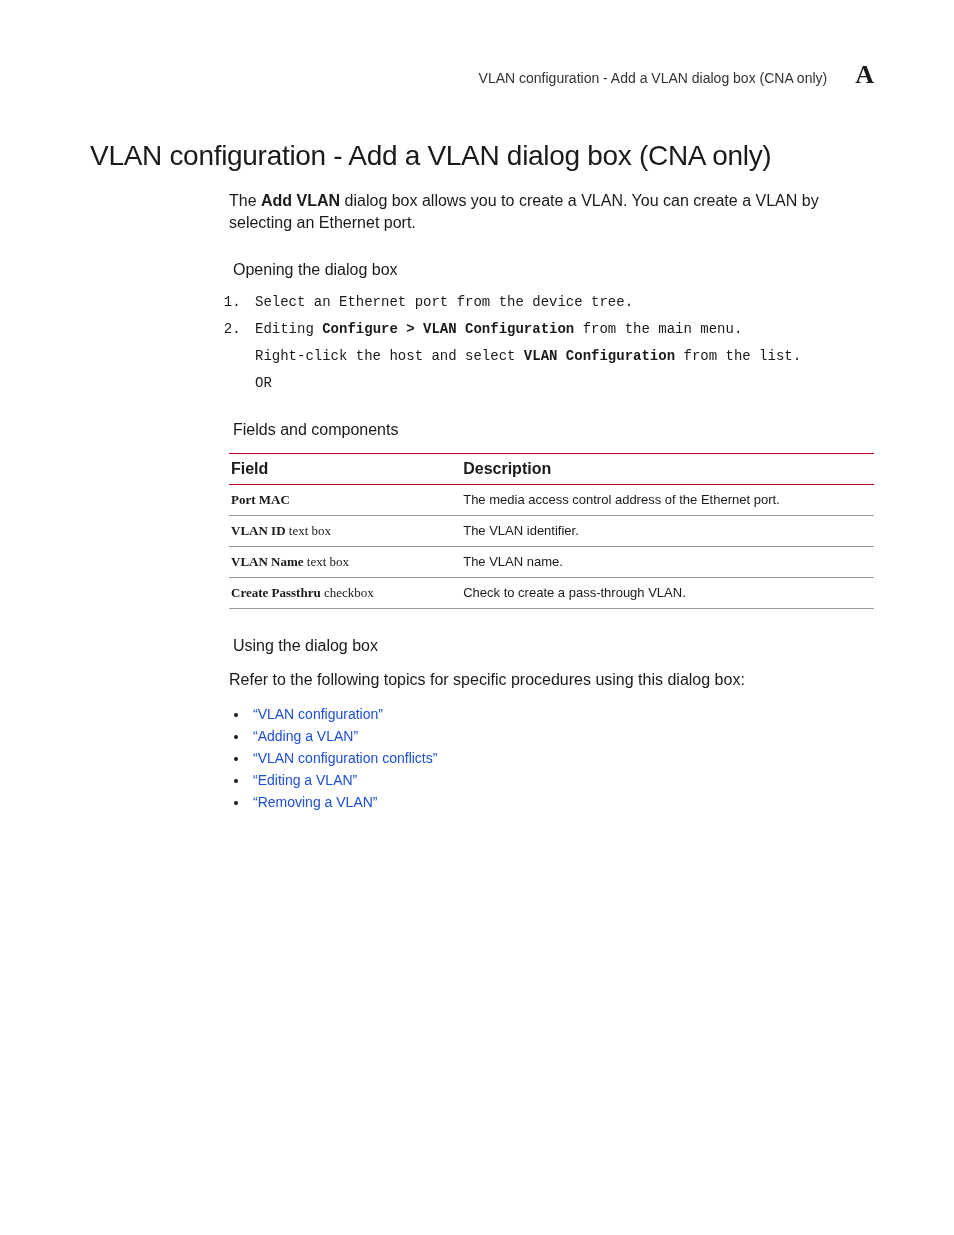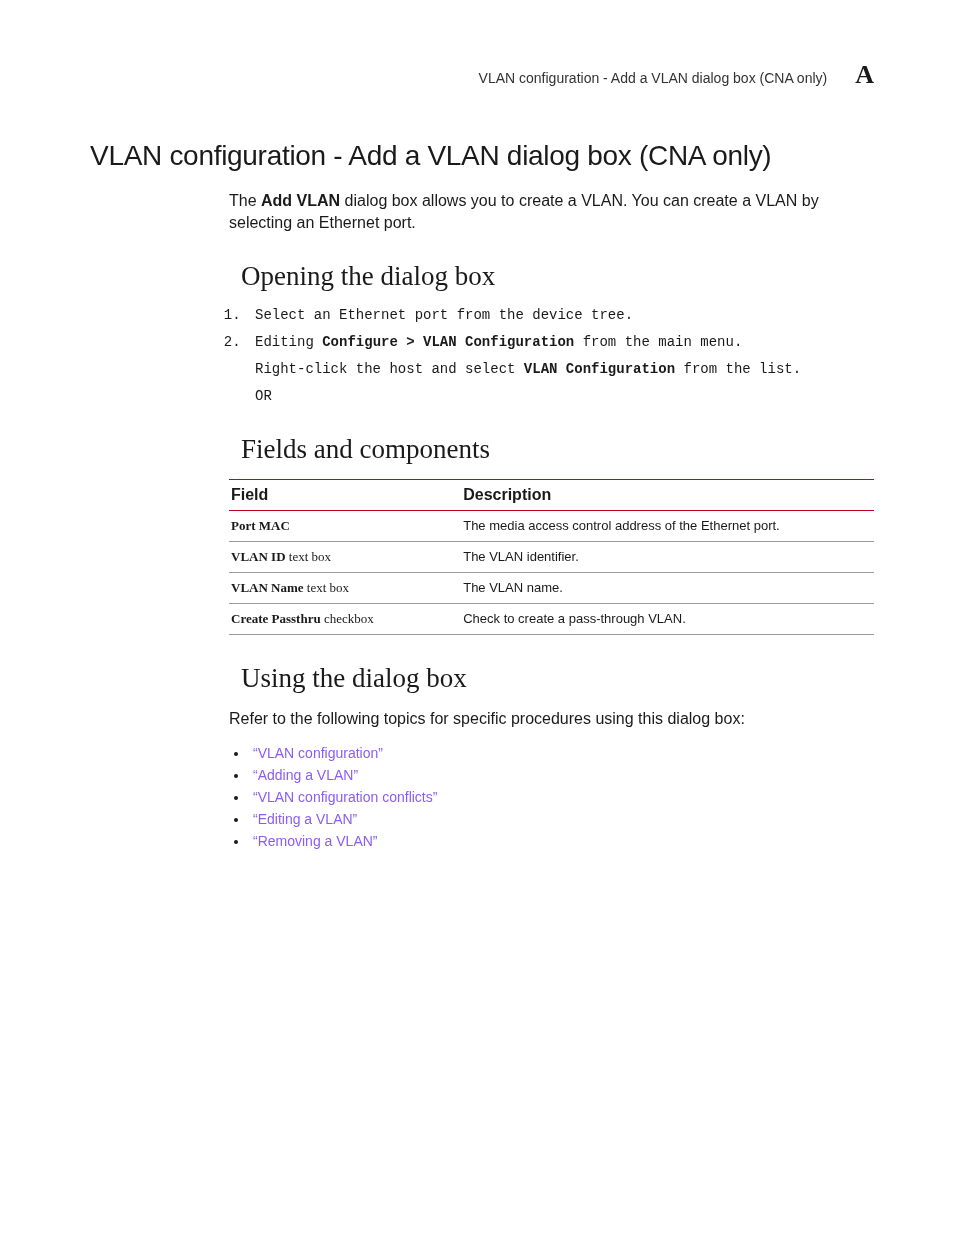--- a/index.html
+++ b/index.html
@@ -39,24 +39,24 @@
   .content {
     margin-left: 139px;
   }
   .para {
     font-size: 16px;
     line-height: 1.35;
     margin: 0 0 16px 0;
   }
   .bold { font-weight: bold; }
   h2 {
-    font-family: Liberation Serif, serif;
-    font-size: 27px;
+    font-family: Liberation Sans, sans-serif;
+    font-size: 16px;
     font-weight: normal;
-    margin: 28px 0 14px 12px;
+    margin: 28px 0 14px 4px;
   }
   ol {
     margin: 0 0 10px 0;
     padding-left: 20px;
   }
   ol li {
     padding-left: 6px;
     margin-bottom: 8px;
     line-height: 1.35;
     font-family: Liberation Mono, monospace;
@@ -90,21 +90,21 @@
   td.field-col { width: 36%; font-family: Liberation Serif, serif; }
   ul.links {
     margin: 8px 0 0 0;
     padding-left: 20px;
   }
   ul.links li {
     margin-bottom: 6px;
     padding-left: 4px;
   }
   a.xref {
-    color: #8b5cf6;
+    color: #1d4ed8;
     text-decoration: none;
   }
 </style>
 </head>
 <body>
 
 <div class="header-row">
   <span class="header-text">VLAN configuration - Add a VLAN dialog box (CNA only)</span>
   <span class="appendix-letter">A</span>
 </div>

